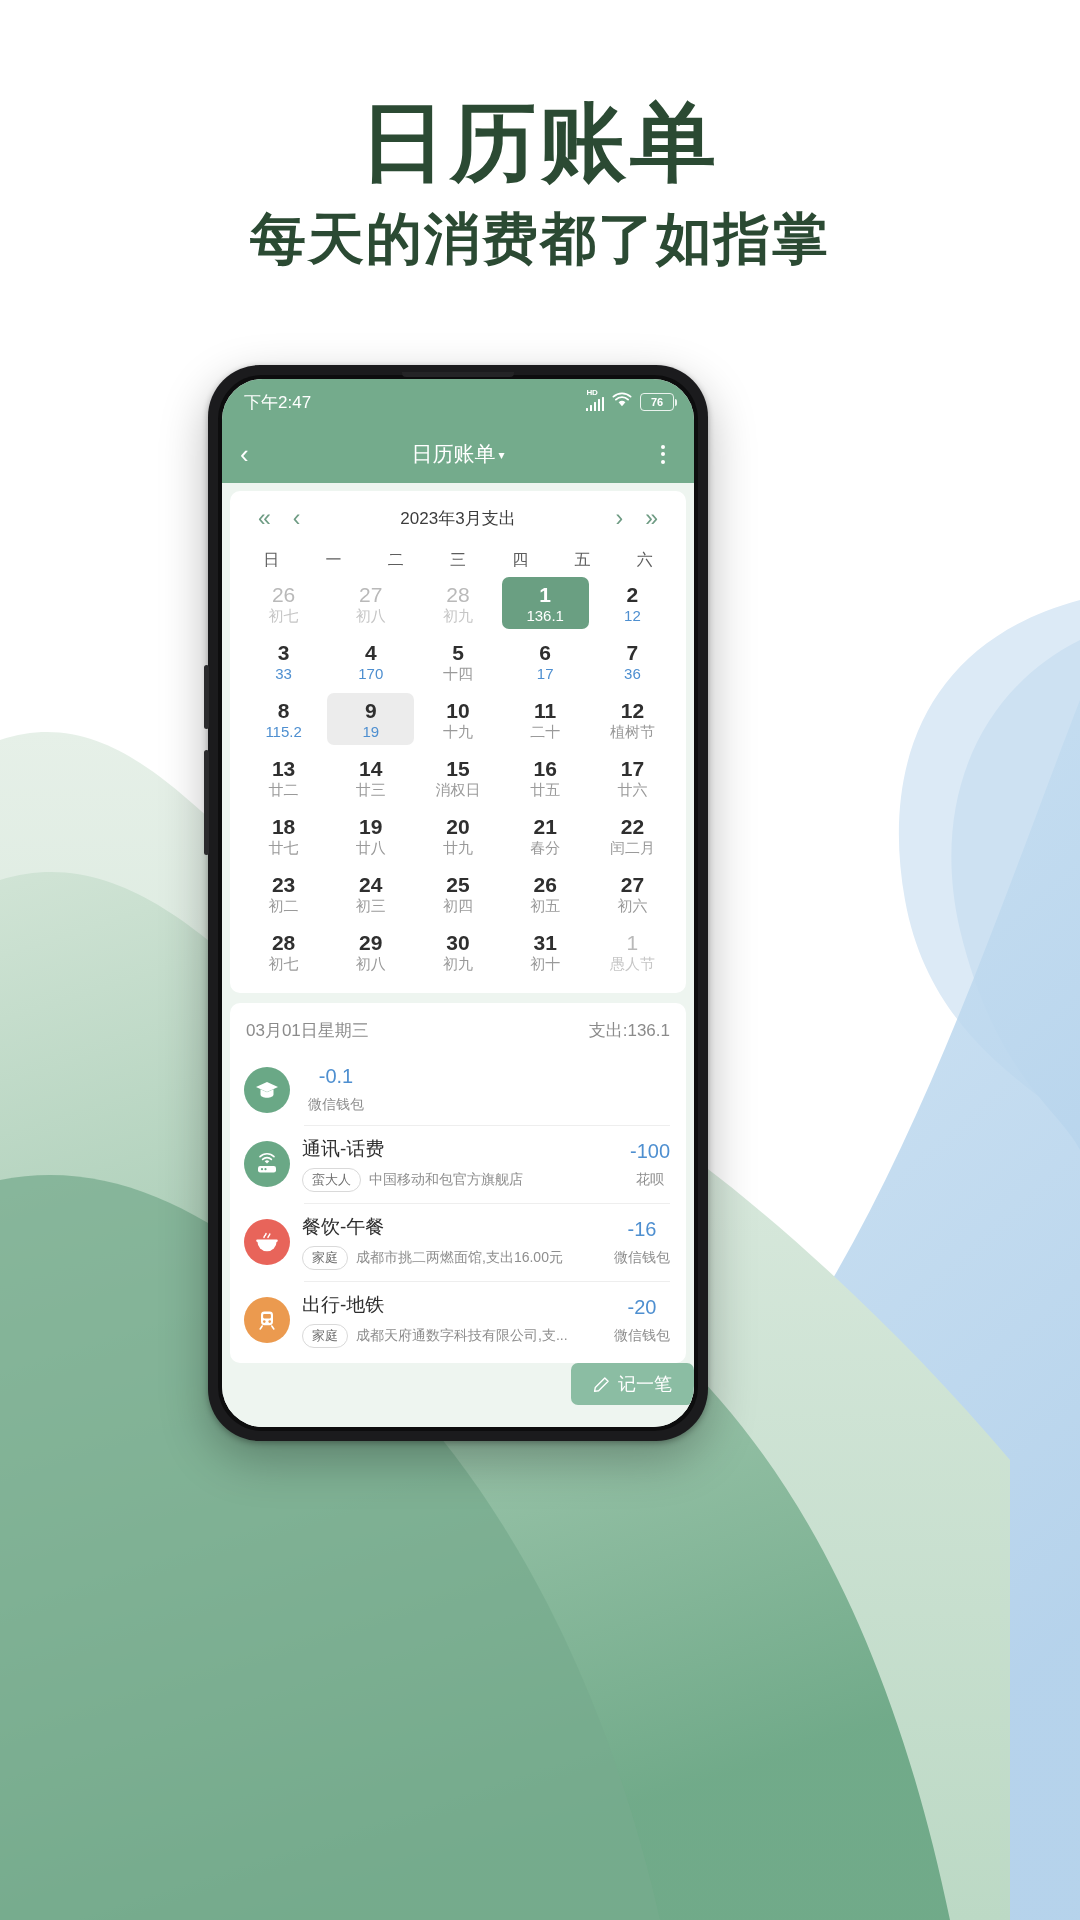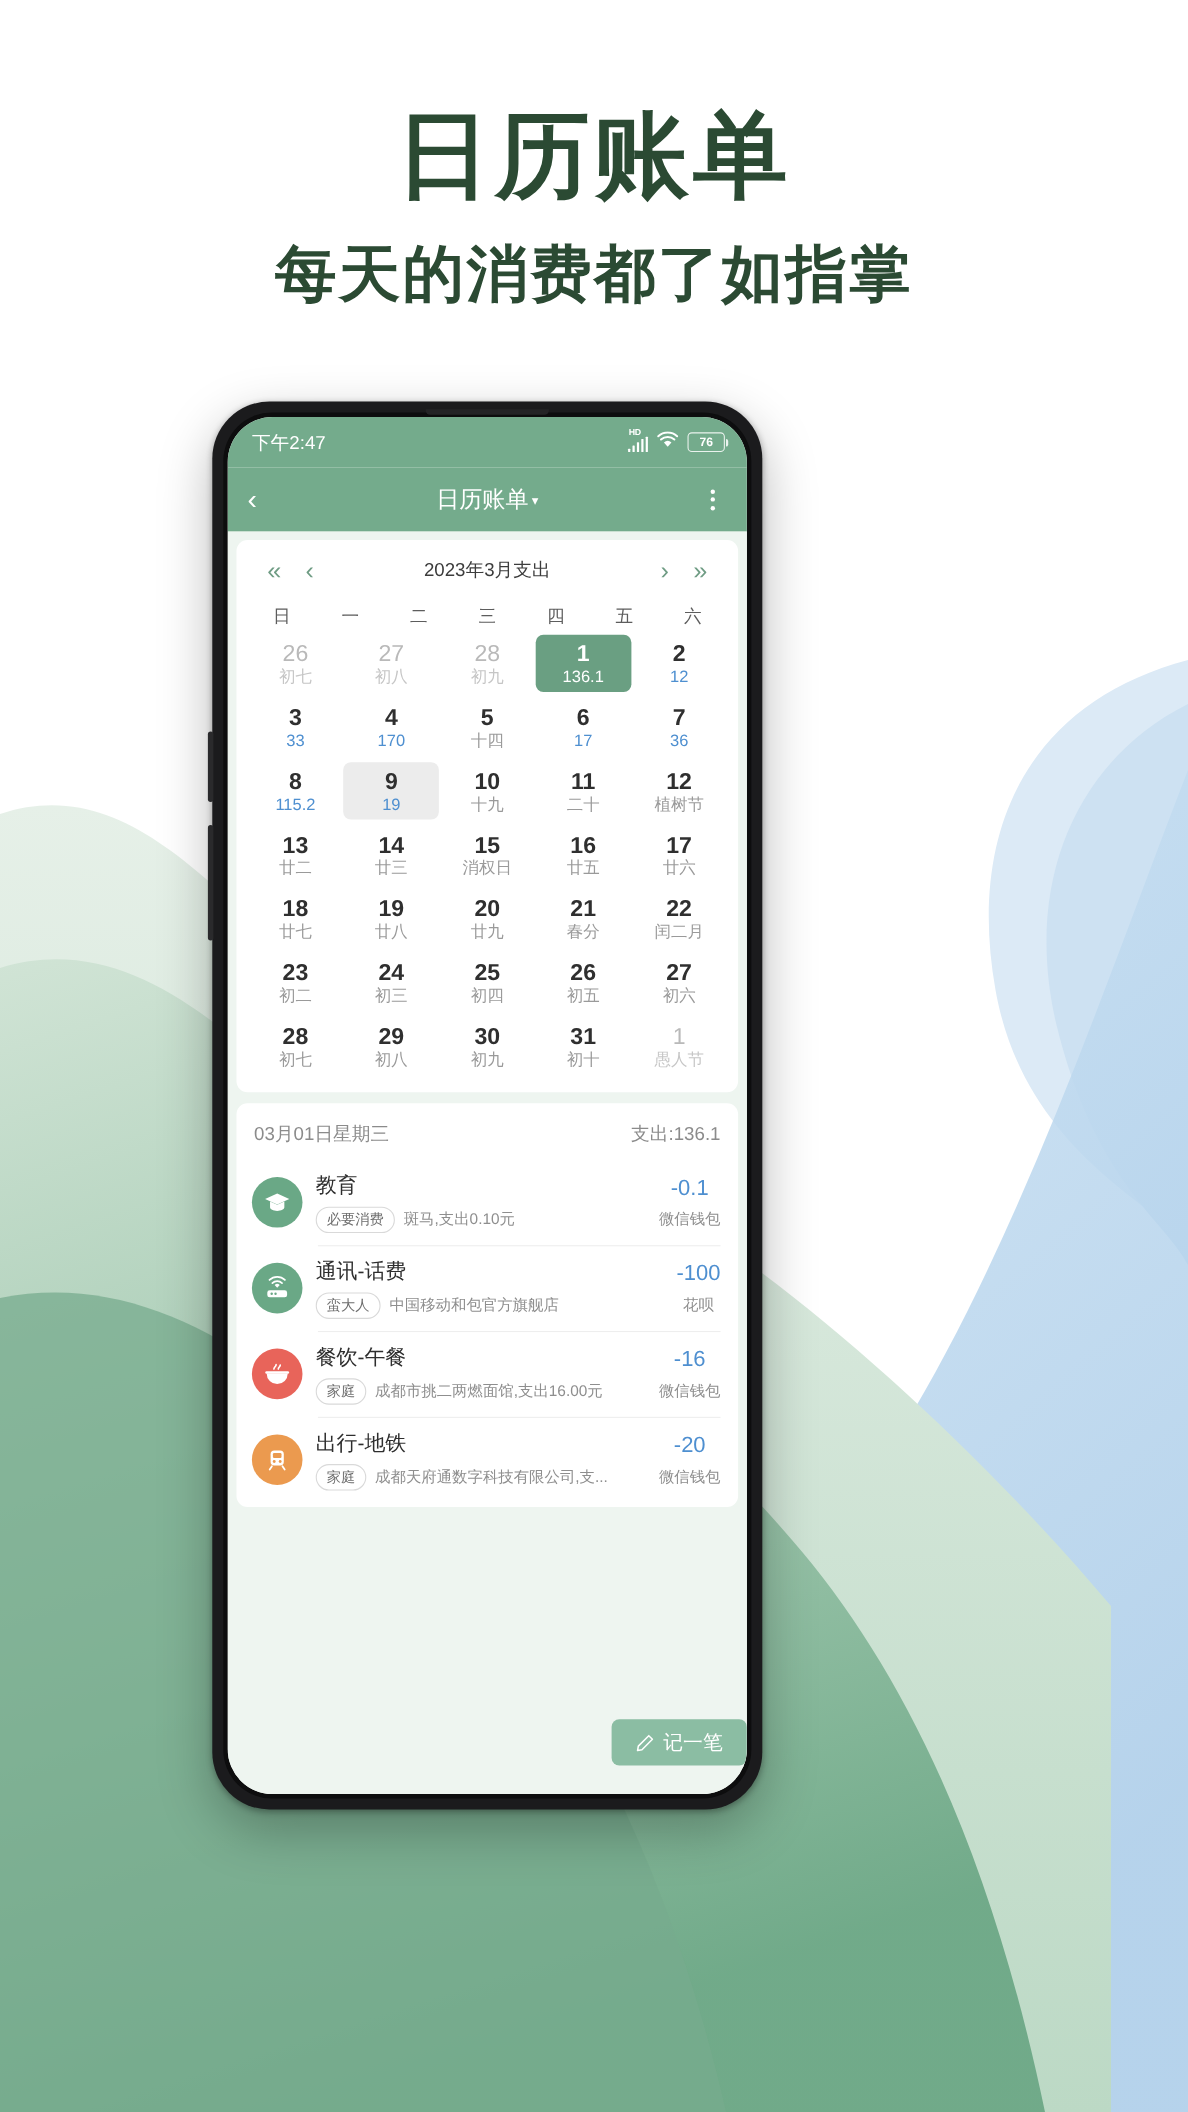--- a/index.html
+++ b/index.html
@@ -17,29 +17,29 @@
   
   .promo {
     position: absolute; top: 0; left: 0; width: 1080px;
     z-index: 5; text-align: center; padding-top: 96px;
   }
   .promo-title {
     font-size: 86px; font-weight: bold; color: #2b4a33;
     letter-spacing: 4px; line-height: 1.08;
   }
   .promo-sub {
-    margin-top: 23px;
+    margin-top: 13px;
     font-size: 56px; font-weight: bold; color: #2b4a33;
     letter-spacing: 2px;
   }
 
   
   .phone {
-    position: absolute; left: 193px; top: 365px;
-    width: 500px; height: 1280px;
+    position: absolute; left: 208px; top: 365px;
+    width: 500px; height: 1076px;
     background: #1b1b1d;
     border-radius: 52px;
     box-shadow: 0 18px 48px rgba(0,0,0,.28), 0 2px 6px rgba(0,0,0,.3);
     z-index: 10;
     padding: 10px;
   }
   .phone::before { 
     content: ""; position: absolute; left: -4px; top: 300px;
     width: 5px; height: 64px; background: #2a2a2c; border-radius: 3px;
   }
@@ -463,27 +463,20 @@
           <div>支出:136.1</div>
         </div>
         <div id="tx-list">
               <div class="tx">
                 <div class="ic" style="background:#6aa886">
                   <svg width="26" height="26" viewBox="0 0 26 26">
                     <path d="M13 5 L24 10 L13 15 L2 10 Z" fill="#fff"></path>
                     <path d="M6.5 12.2 V17.5 C6.5 19.4 9.4 20.8 13 20.8 C16.6 20.8 19.5 19.4 19.5 17.5 V12.2 L13 15.2 Z" fill="#fff"></path>
                   </svg>
                 </div>
-                <div class="tx-mid">
-                  <div class="tx-title">教育</div>
-                  <div class="tx-sub">
-                    <span class="tag">必要消费</span>
-                    <span class="tx-note">斑马,支出0.10元</span>
-                  </div>
-                </div>
                 <div class="tx-right">
                   <div class="tx-amt">-0.1</div>
                   <div class="tx-acc">微信钱包</div>
                 </div>
               </div>
               <div class="tx">
                 <div class="ic" style="background:#6aa886">
                   <svg width="26" height="26" viewBox="0 0 26 26">
                     <rect x="4" y="15" width="18" height="6.4" rx="2.2" fill="#fff"></rect>
                     <circle cx="8" cy="18.2" r="1.1" fill="#6aa886"></circle>

